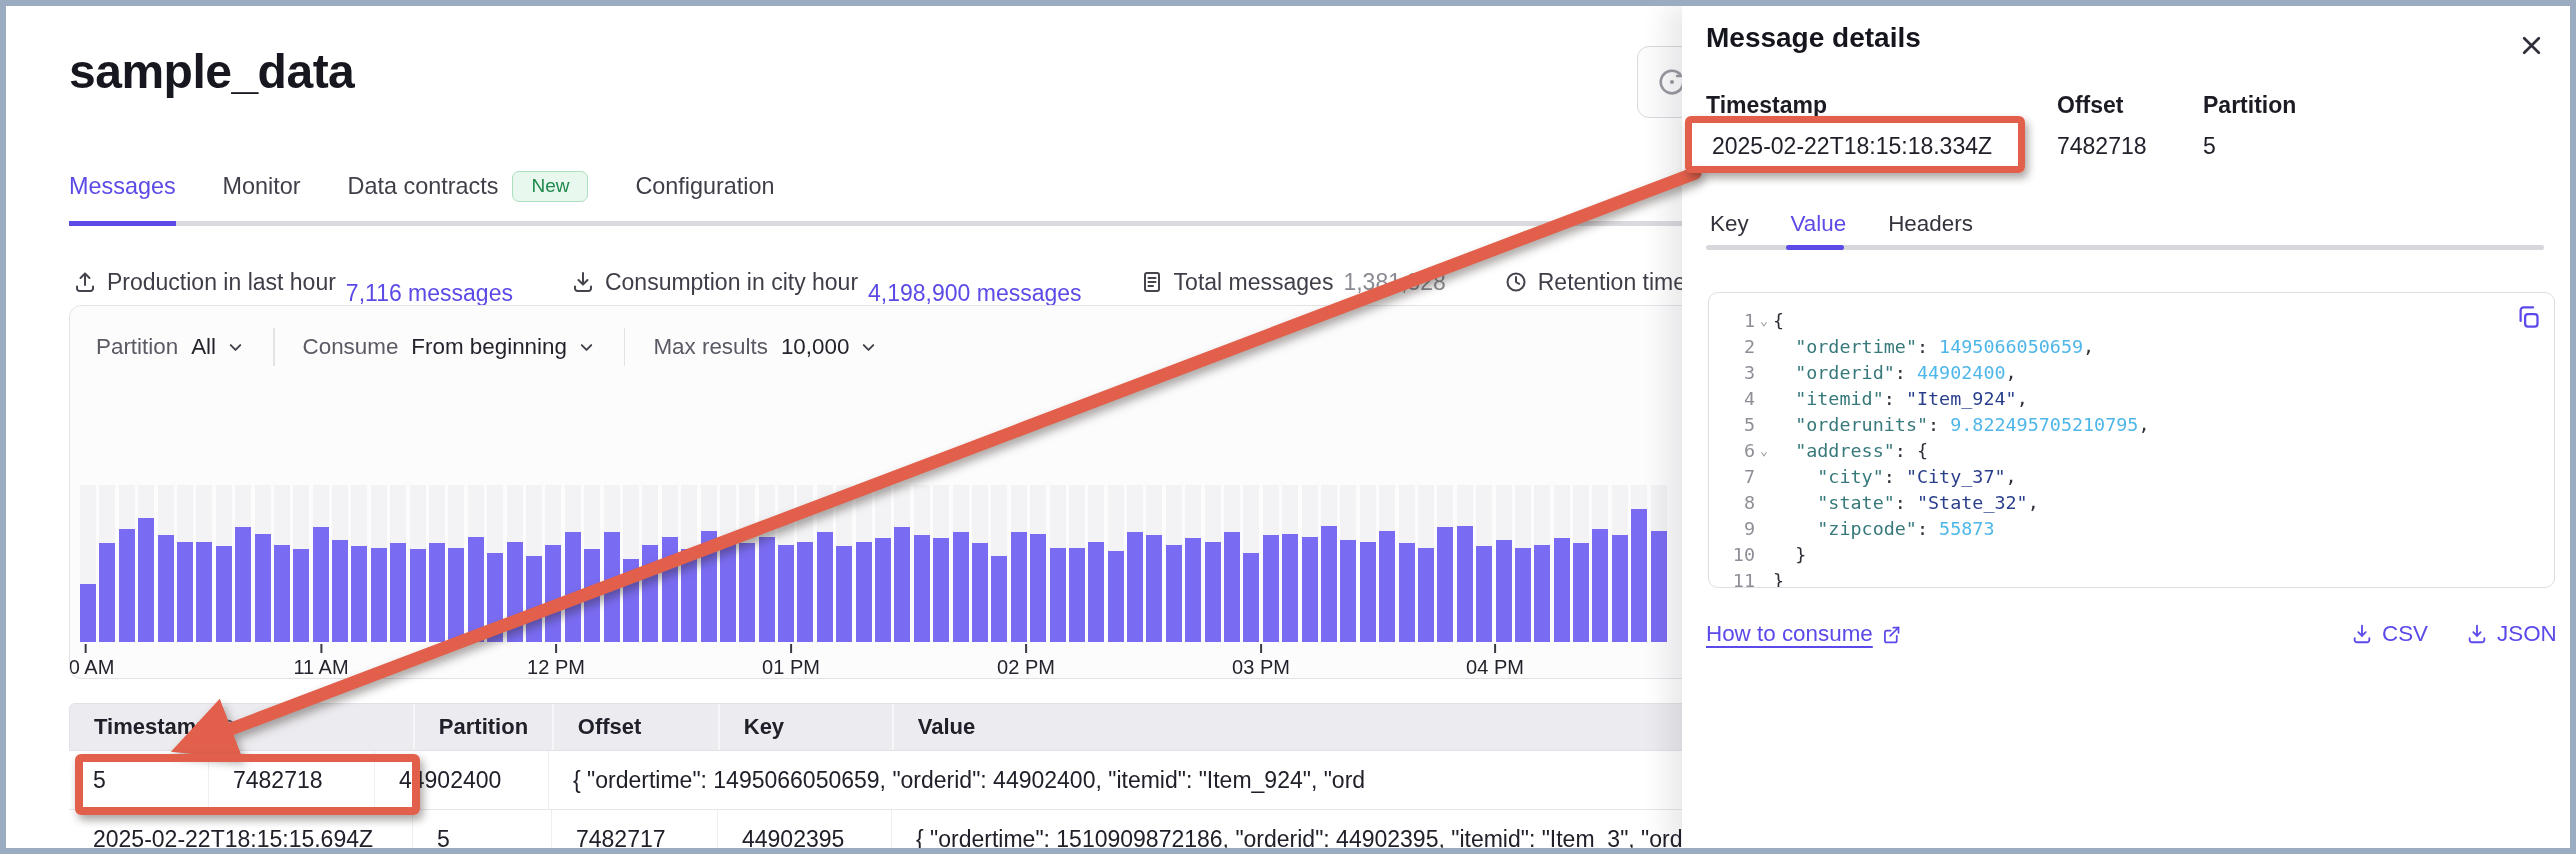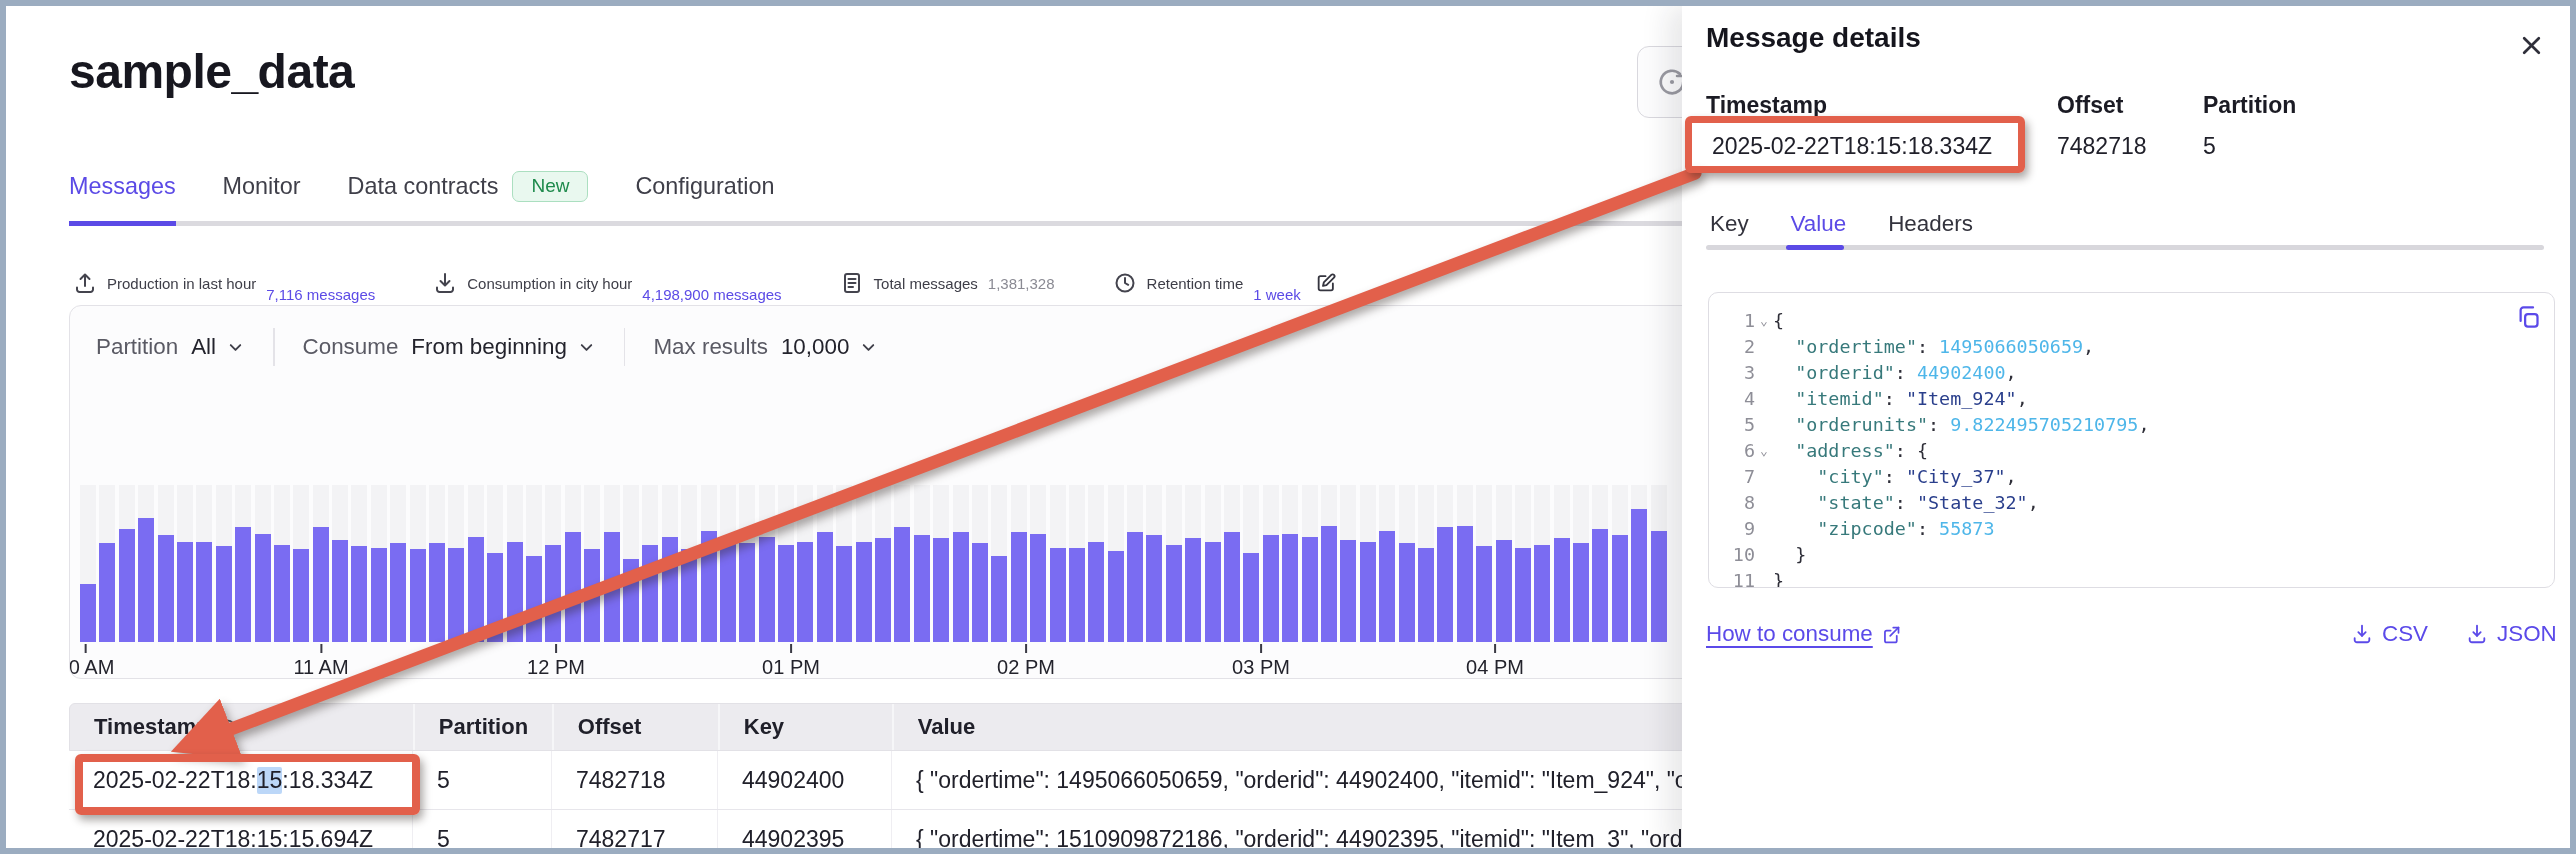--- a/index.html
+++ b/index.html
@@ -13,22 +13,22 @@
     letter-spacing:-0.5px;color:#17171F;}
   .main-tabs{position:absolute;left:63px;top:165px;display:flex;align-items:center;
     column-gap:47px;font-size:23.4px;color:#3F3F49;}
   .tab{display:flex;align-items:center;cursor:pointer;}
   .tab.active{color:#5B4AE6;font-weight:500;}
   .badge{margin-left:14px;padding:3px 18px 4px;border-radius:7px;background:#E9F8EF;
     border:1.5px solid #ABDFC0;color:#1E8A4C;font-size:19px;}
   .tabs-track{position:absolute;left:63px;top:215px;width:2485px;height:5px;background:#DBDADF;}
   .tabs-track-active{position:absolute;left:63px;top:215px;width:107px;height:5px;background:#5B4AE6;z-index:1;}
 
-  .stats-row{position:absolute;left:67px;top:257px;display:flex;align-items:center;
-    column-gap:58px;font-size:15px;color:#3E3E48;}
+  .stats-row{position:absolute;left:67px;top:251px;display:flex;align-items:center;
+    column-gap:58px;font-size:23px;color:#3E3E48;}
   .stat{display:flex;align-items:center;column-gap:10px;white-space:nowrap;}
   .stat .s-icon{display:flex;color:#44444E;}
   .stat-link{color:#5B4AE6;text-decoration:underline;text-underline-offset:5px;cursor:pointer;margin-top:23px;}
   .stat-val{color:#8A8A93;}
   .edit-icon{display:flex;color:#35353F;margin-left:4px;cursor:pointer;}
 
   .card{position:absolute;left:63px;top:299px;width:2485px;height:372px;background:#FCFCFD;
     border:1.5px solid #E3E2E7;border-radius:12px;overflow:hidden;}
   .filter-row{position:absolute;left:26px;top:16px;height:50px;display:flex;align-items:center;font-size:22.4px;}
   .filter{display:flex;align-items:center;cursor:pointer;}
@@ -531,25 +531,20 @@
           </div>
           <div class="th" style="width: 174px;">
             <span>Key</span>
           </div>
           <div class="th" style="width: 1672px;">
             <span>Value</span>
           </div>
         </div>
     <div id="tbody">
           <div class="tr">
-            <div class="td" style="width: 343px;">
-              <span>2025-02-22T18:</span>
-              <span class="hl">15</span>
-              <span>:18.334Z</span>
-            </div>
             <div class="td" style="width: 139px;">5</div>
             <div class="td" style="width: 166px;">7482718</div>
             <div class="td" style="width: 174px;">44902400</div>
             <div class="td" style="width: 1672px;">{ "ordertime": 1495066050659, "orderid": 44902400, "itemid": "Item_924", "ord</div>
           </div>
           <div class="tr">
             <div class="td" style="width: 343px;">
               <span>2025-02-22T18:15:15.694Z</span>
             </div>
             <div class="td" style="width: 139px;">5</div>

